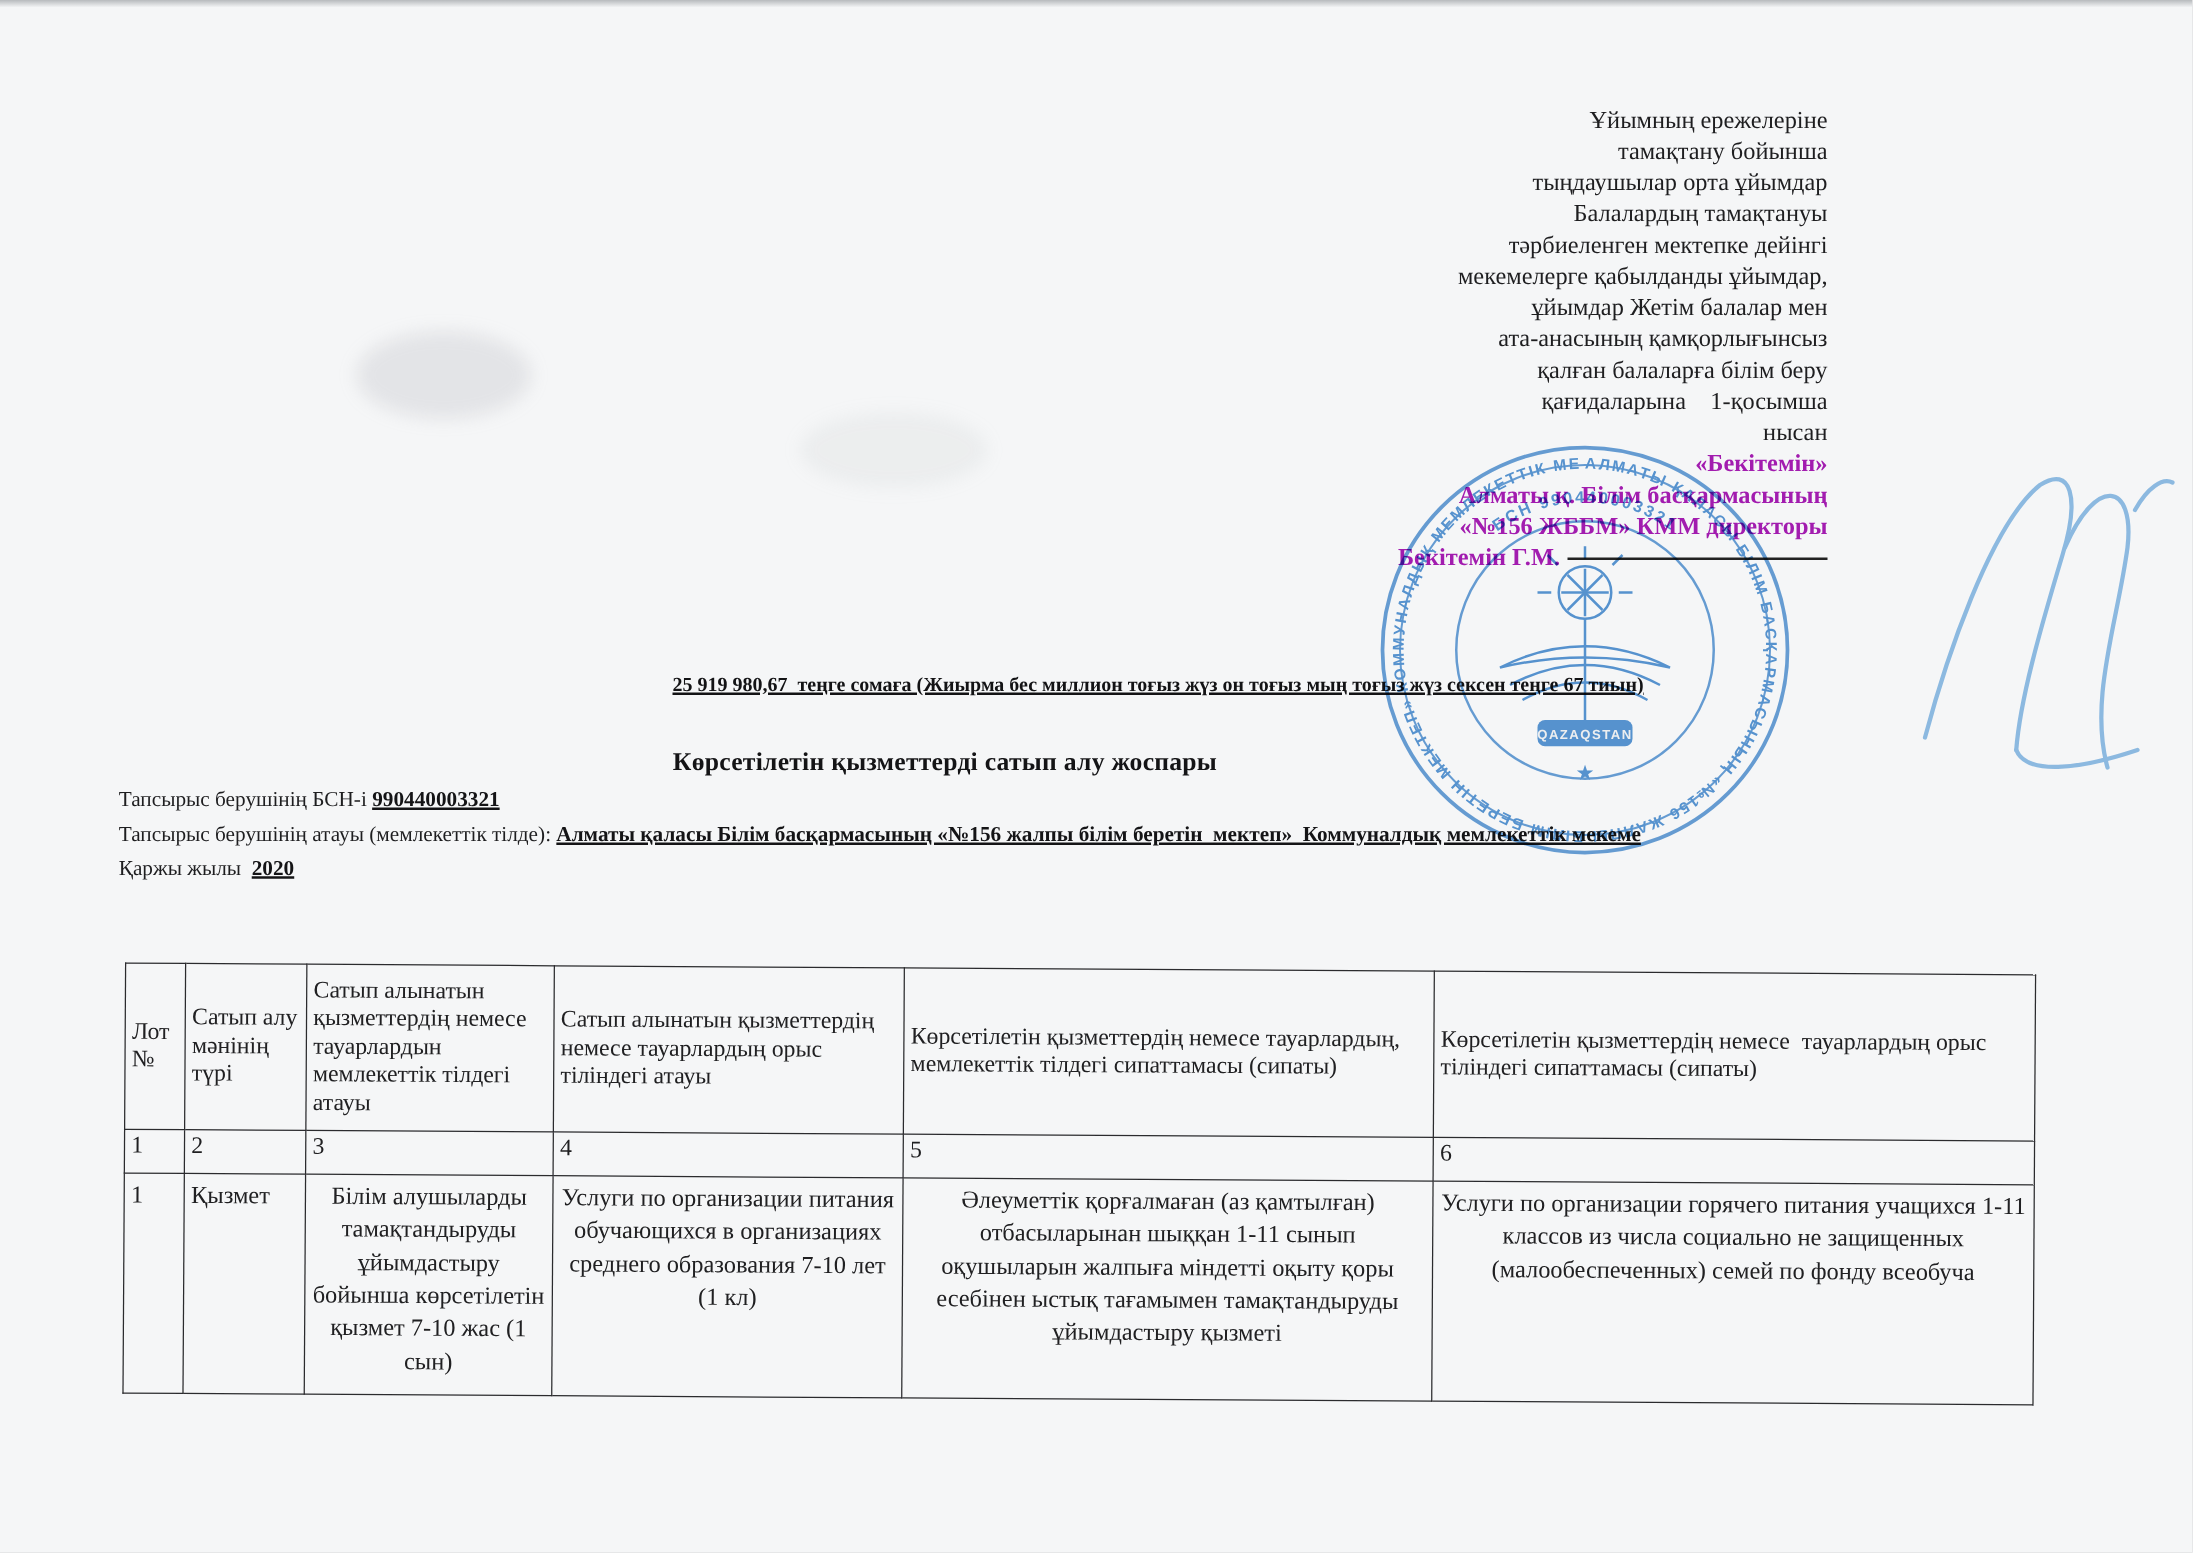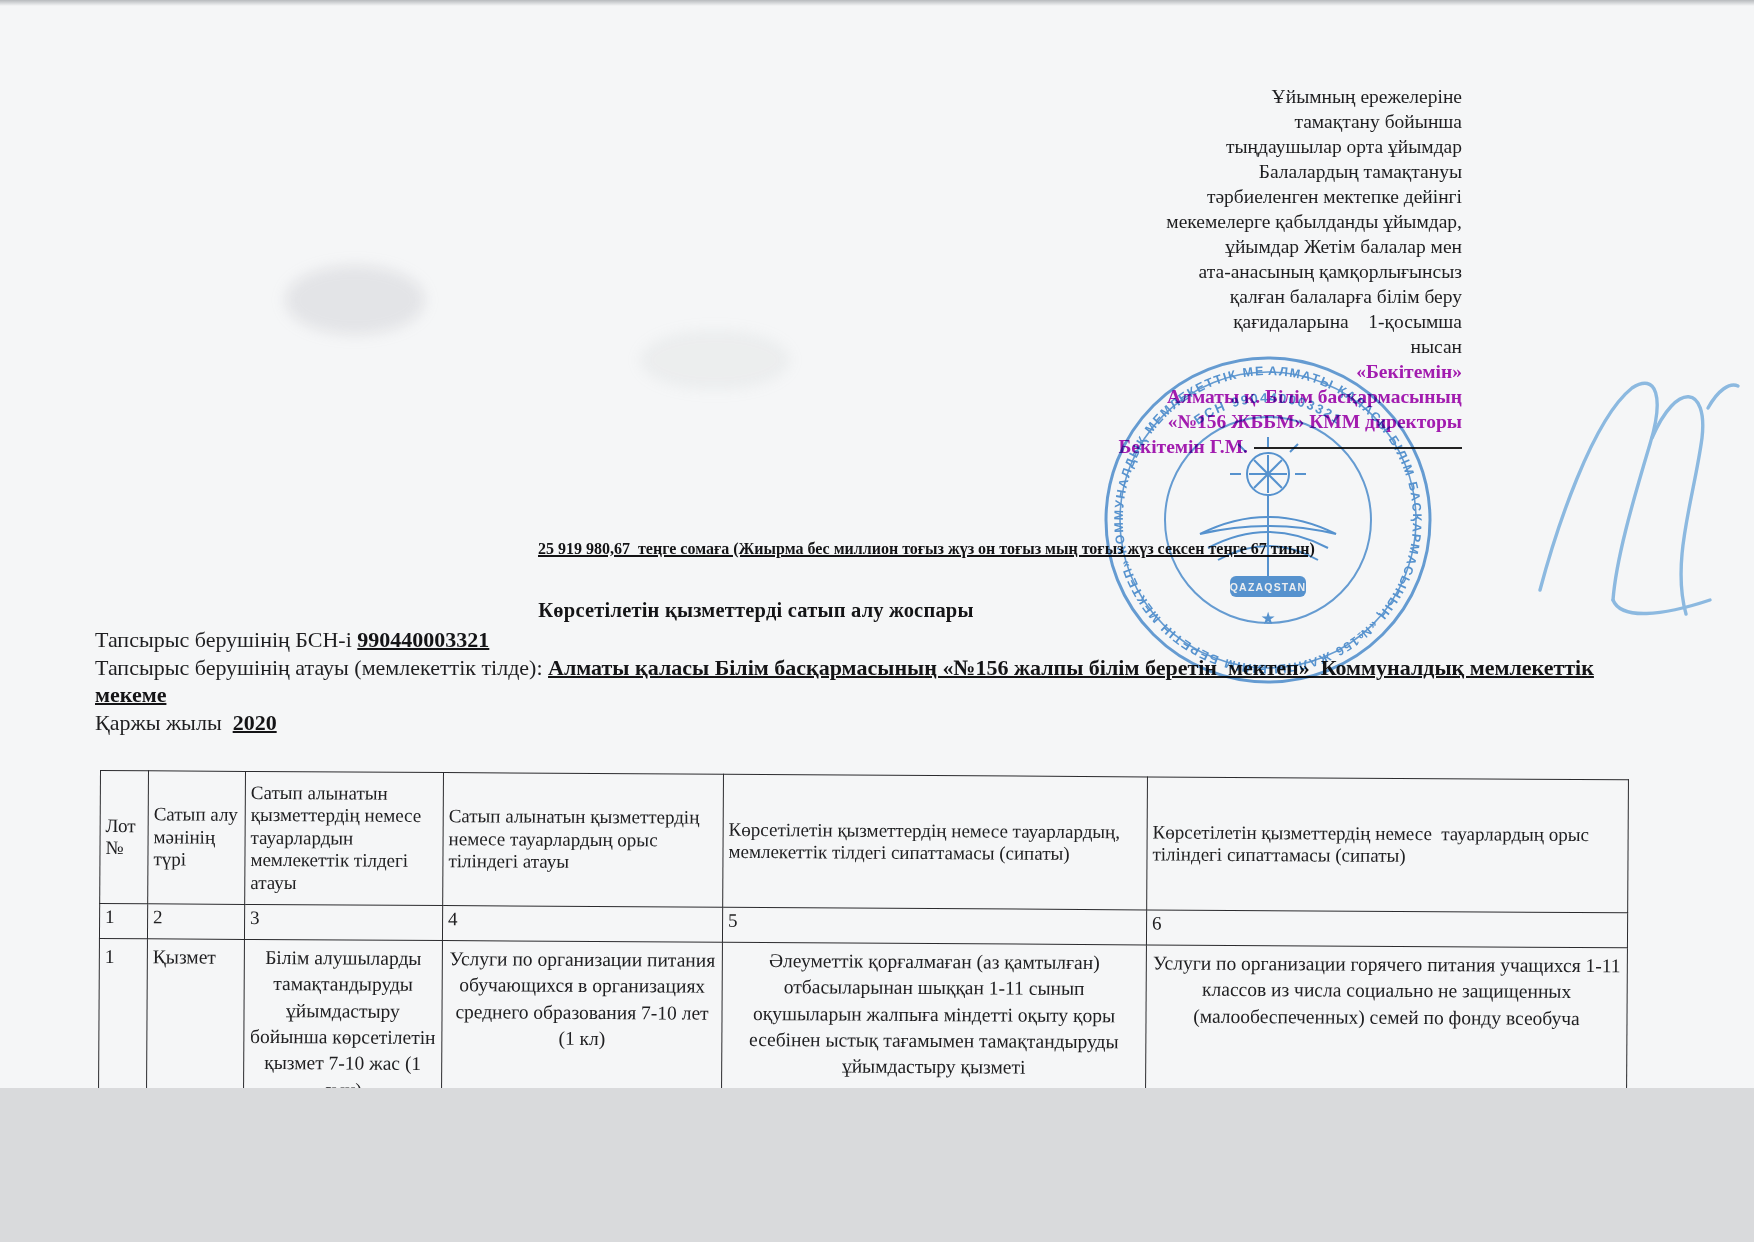--- a/index.html
+++ b/index.html
@@ -1,18 +1,18 @@
 <!DOCTYPE html>
 <html><head>
 <meta charset="utf-8">
 <style>
   html,body{margin:0;padding:0;background:#d9dadc;}
   .page{
     position:relative;
-    width:1754px;height:1088px;
+    width:1754px;height:1242px;
     background:#f5f6f7;
     overflow:hidden;
     font-family:"Liberation Serif","DejaVu Serif",serif;
     color:#1e1e20;
   }
   .scan-edge-top{
     position:absolute;left:0;top:0;width:100%;height:6px;
     background:linear-gradient(#b7babd,rgba(246,247,248,0));
   }
   .smudge{position:absolute;border-radius:50%;filter:blur(7px);pointer-events:none;}
@@ -37,21 +37,21 @@
     font-size:16px;font-weight:bold;color:#131315;white-space:nowrap;
     text-decoration:underline;text-decoration-thickness:2px;
   }
   .doc-title{
     position:absolute;left:0;top:599px;width:1512px;text-align:center;
     font-size:20.5px;font-weight:bold;color:#141416;letter-spacing:0.2px;
   }
 
   .customer{
     position:absolute;left:95px;top:626px;width:1554px;
-    font-size:22px;line-height:27.5px;
+    font-size:17px;line-height:27.5px;
   }
   .bold-u{font-weight:bold;text-decoration:underline;text-decoration-thickness:1.8px;color:#141416;}
 
   
   .plan-table{
     position:absolute;left:100px;top:770px;width:1528px;
     border-collapse:collapse;table-layout:fixed;
     transform:rotate(0.35deg);transform-origin:0 0;
     font-size:19px;color:#202022;
   }

